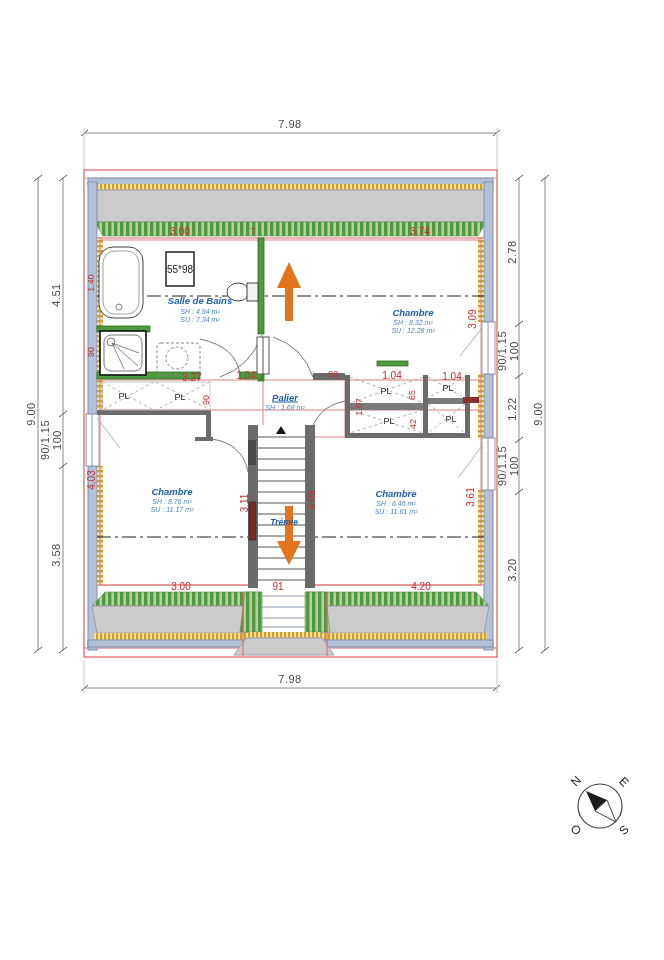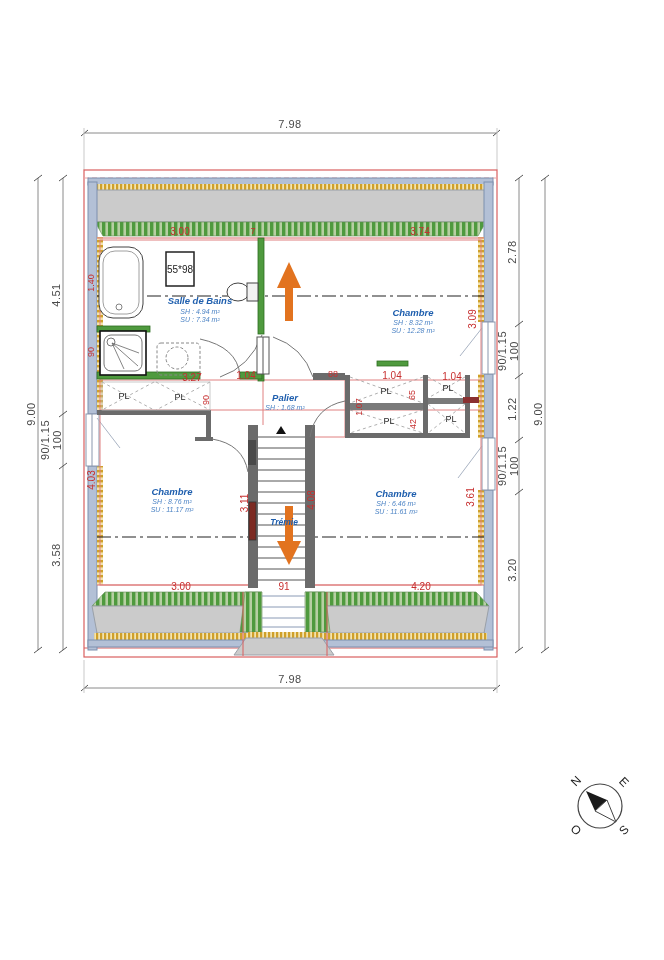--- a/index.html
+++ b/index.html
@@ -290,32 +290,32 @@
 <div class="t dimr" style="left:392px;top:375px;">1.04</div>
 <div class="t dimr" style="left:452px;top:376px;">1.04</div>
 <div class="tv dimr sm" style="left:412px;top:395px;">65</div>
 <div class="tv dimr sm" style="left:413px;top:424px;">42</div>
 <div class="tv dimr sm" style="left:359px;top:407px;">1.07</div>
 <div class="tv dimr" style="left:472px;top:319px;">3.09</div>
 <div class="tv dimr" style="left:244px;top:503px;">3.11</div>
 <div class="tv dimr" style="left:311px;top:500px;">4.08</div>
 <div class="tv dimr" style="left:470px;top:497px;">3.61</div>
 <div class="t dimr" style="left:181px;top:586px;">3.00</div>
-<div class="t dimr" style="left:284px;top:586px;">91</div>
+<div class="t dimr" style="left:278px;top:586px;">91</div>
 <div class="t dimr" style="left:421px;top:586px;">4.20</div>
 
 <div class="t room" style="left:200px;top:300px;">Salle de Bains</div>
 <div class="t roomsub" style="left:200px;top:311px;">SH : 4.94 m²</div>
 <div class="t roomsub" style="left:200px;top:319px;">SU : 7.34 m²</div>
 
 <div class="t room" style="left:413px;top:312px;">Chambre</div>
 <div class="t roomsub" style="left:413px;top:322px;">SH : 8.32 m²</div>
 <div class="t roomsub" style="left:413px;top:330px;">SU : 12.28 m²</div>
 
-<div class="t room" style="left:285px;top:397px;">Palier</div>
+<div class="t room" style="left:285px;top:397px;text-decoration:underline;">Palier</div>
 <div class="t roomsub" style="left:285px;top:407px;">SH : 1.68 m²</div>
 
 <div class="t room" style="left:172px;top:491px;">Chambre</div>
 <div class="t roomsub" style="left:172px;top:501px;">SH : 8.76 m²</div>
 <div class="t roomsub" style="left:172px;top:509px;">SU : 11.17 m²</div>
 
 <div class="t room" style="left:396px;top:493px;">Chambre</div>
 <div class="t roomsub" style="left:396px;top:503px;">SH : 6.46 m²</div>
 <div class="t roomsub" style="left:396px;top:511px;">SU : 11.61 m²</div>
 

